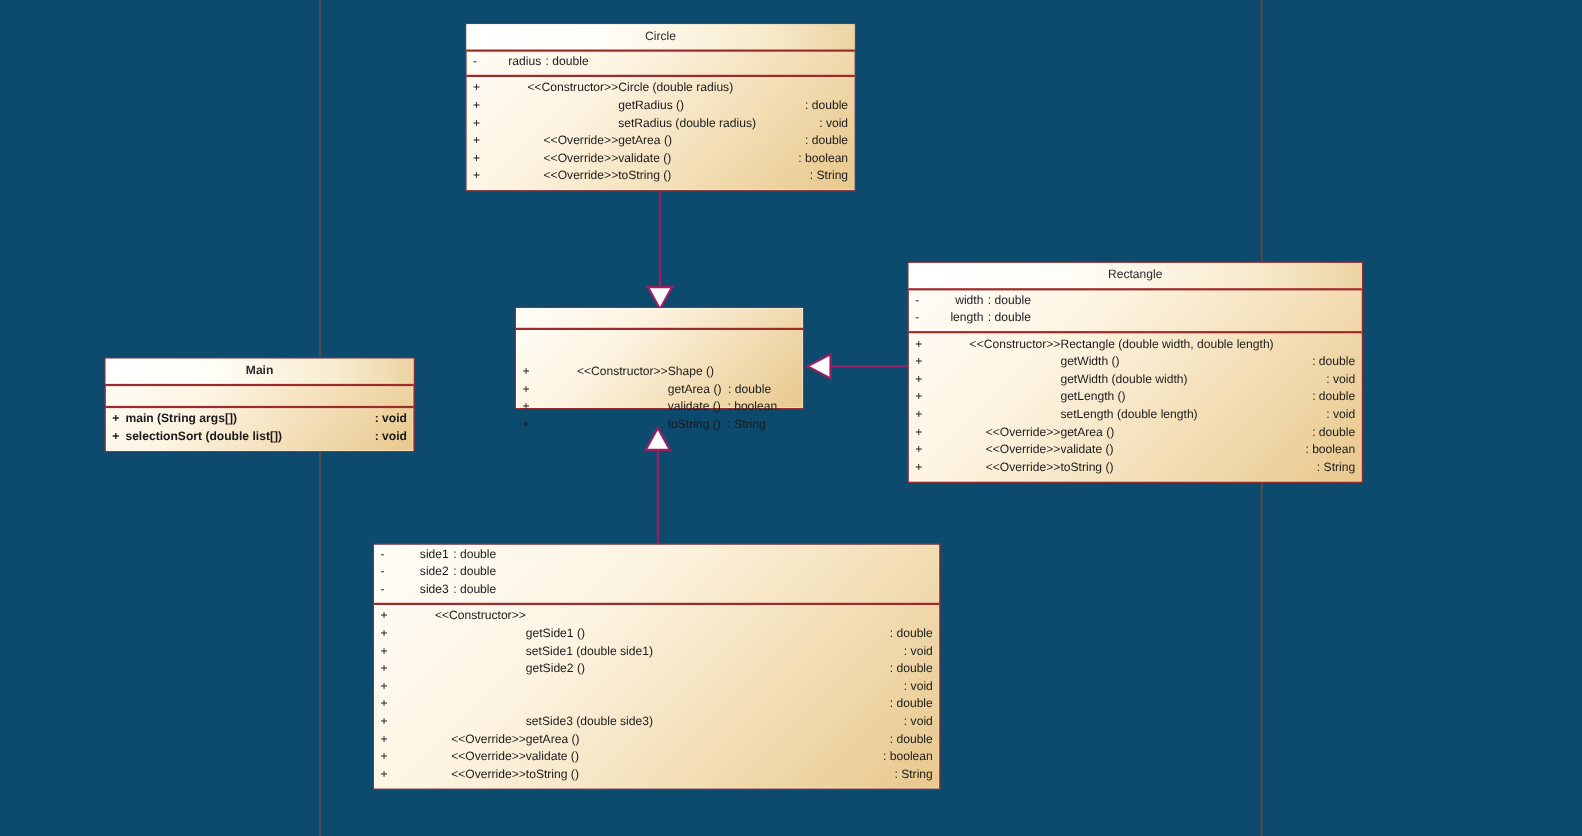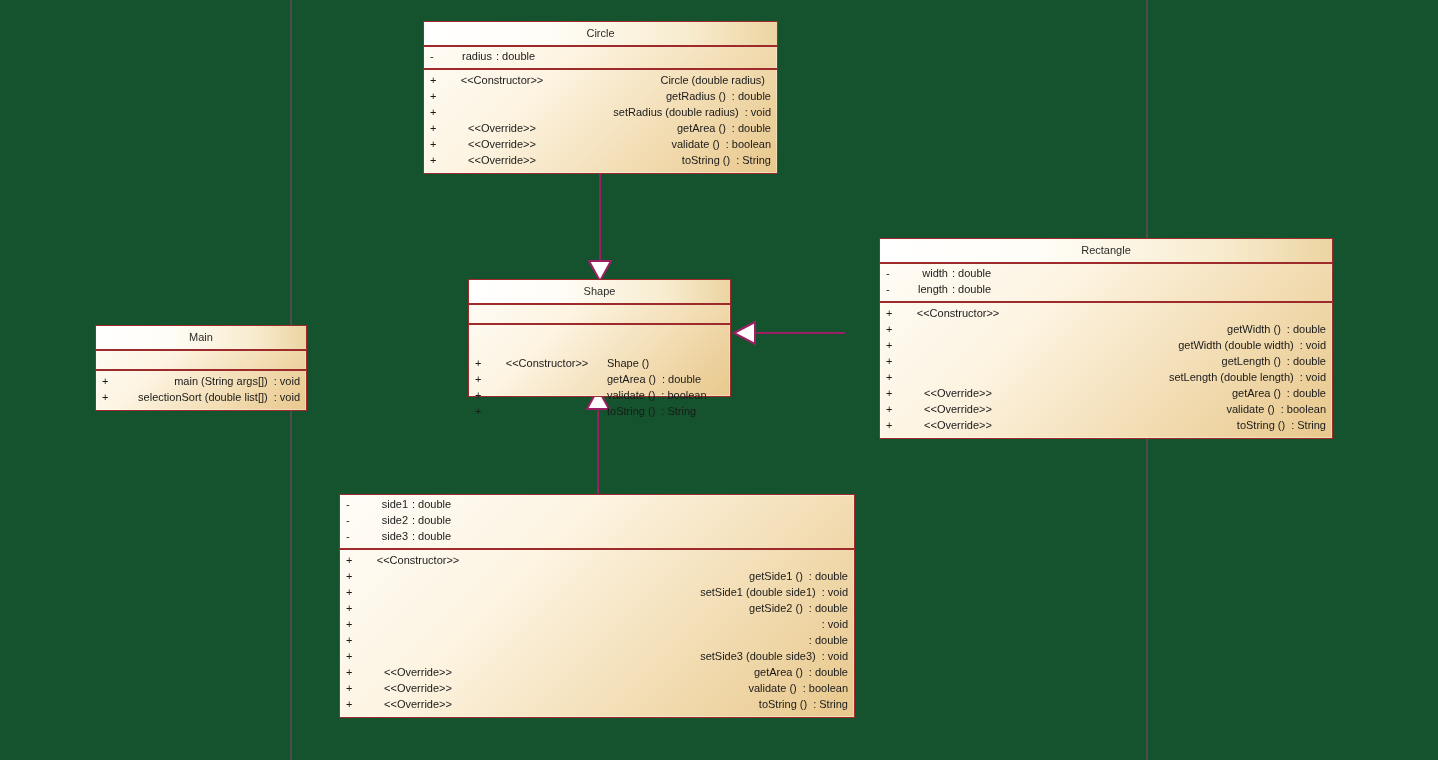--- a/index.html
+++ b/index.html
@@ -10,21 +10,21 @@
     background: #ffffff;
   }
   body {
     font-family: "Liberation Sans", sans-serif;
     -webkit-font-smoothing: none;
   }
   #canvas {
     position: relative;
     width: 1438px;
     height: 760px;
-    background: #14532d;
+    background: #0c4a6e;
     overflow: hidden;
   }
 
   
   .page-guide {
     position: absolute;
     top: 0;
     width: 2px;
     height: 760px;
     background: #4d4d4d;
@@ -66,25 +66,25 @@
     height: 16px;
     white-space: nowrap;
   }
   .vis {
     width: 12px;
     flex: 0 0 12px;
     text-align: left;
   }
   .stereo {
     flex: 0 0 auto;
-    text-align: center;
+    text-align: right;
   }
   .mname {
     flex: 1 1 auto;
-    text-align: right;
+    text-align: left;
     overflow: hidden;
   }
   .mtype {
     flex: 0 0 auto;
     text-align: left;
     padding-left: 6px;
   }
   
   .aname {
     flex: 0 0 auto;
@@ -183,21 +183,20 @@
       <div class="member">
         <span class="vis">+</span>
         <span class="stereo">&lt;&lt;Override&gt;&gt;</span>
         <span class="mname">toString ()</span>
         <span class="mtype">: String</span>
       </div>
     </div>
   </div>
 
   <div class="uml-class w-stereo-120 ret-hug" style="left:468px; top:279px; width:263px;">
-    <div class="cls-title">Shape</div>
     <div class="cls-attrs" style="height:20px;"></div>
     <div class="cls-ops">
       <div class="member">
         <span class="vis">+</span>
         <span class="stereo">&lt;&lt;Constructor&gt;&gt;</span>
         <span class="mname">Shape ()</span>
         <span class="mtype"></span>
       </div>
       <div class="member">
         <span class="vis">+</span>
@@ -213,38 +212,39 @@
       </div>
       <div class="member">
         <span class="vis">+</span>
         <span class="stereo"></span>
         <span class="mname">toString ()</span>
         <span class="mtype">: String</span>
       </div>
     </div>
   </div>
 
-  <div class="uml-class w-stereo-120 ret-right" style="left:879px; top:238px; width:454px;">
+  <div class="uml-class w-stereo-120 ret-right" style="left:825px; top:238px; width:414px;">
     <div class="cls-title">Rectangle</div>
     <div class="cls-attrs">
       <div class="member aw-50">
         <span class="vis">-</span>
         <span class="aname">width</span>
         <span class="atype">: double</span>
       </div>
       <div class="member aw-50">
         <span class="vis">-</span>
         <span class="aname">length</span>
         <span class="atype">: double</span>
       </div>
     </div>
     <div class="cls-ops">
       <div class="member">
         <span class="vis">+</span>
         <span class="stereo">&lt;&lt;Constructor&gt;&gt;</span>
+        <span class="mname">Rectangle (double width, double length)</span>
         <span class="mtype"></span>
       </div>
       <div class="member">
         <span class="vis">+</span>
         <span class="stereo"></span>
         <span class="mname">getWidth ()</span>
         <span class="mtype">: double</span>
       </div>
       <div class="member">
         <span class="vis">+</span>
@@ -357,21 +357,21 @@
       </div>
       <div class="member">
         <span class="vis">+</span>
         <span class="stereo">&lt;&lt;Override&gt;&gt;</span>
         <span class="mname">toString ()</span>
         <span class="mtype">: String</span>
       </div>
     </div>
   </div>
 
-  <div class="uml-class w-stereo-0 ret-right" style="left:95px; top:325px; width:212px;">
+  <div class="uml-class w-stereo-0 ret-right" style="left:95px; top:325px; width:282px;font-weight:bold;">
     <div class="cls-title">Main</div>
     <div class="cls-attrs" style="height:20px;"></div>
     <div class="cls-ops">
       <div class="member">
         <span class="vis">+</span>
         <span class="stereo"></span>
         <span class="mname">main (String args[])</span>
         <span class="mtype">: void</span>
       </div>
       <div class="member">

